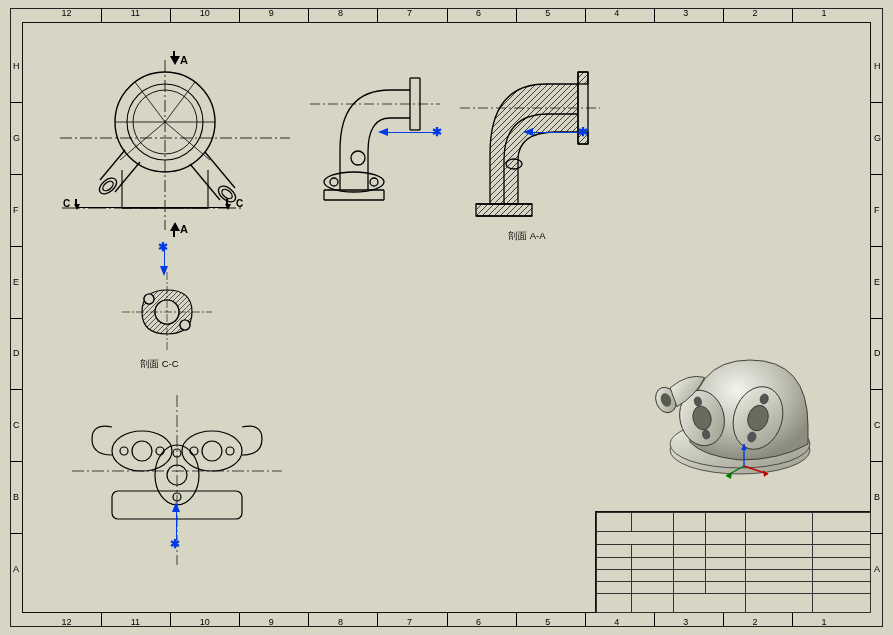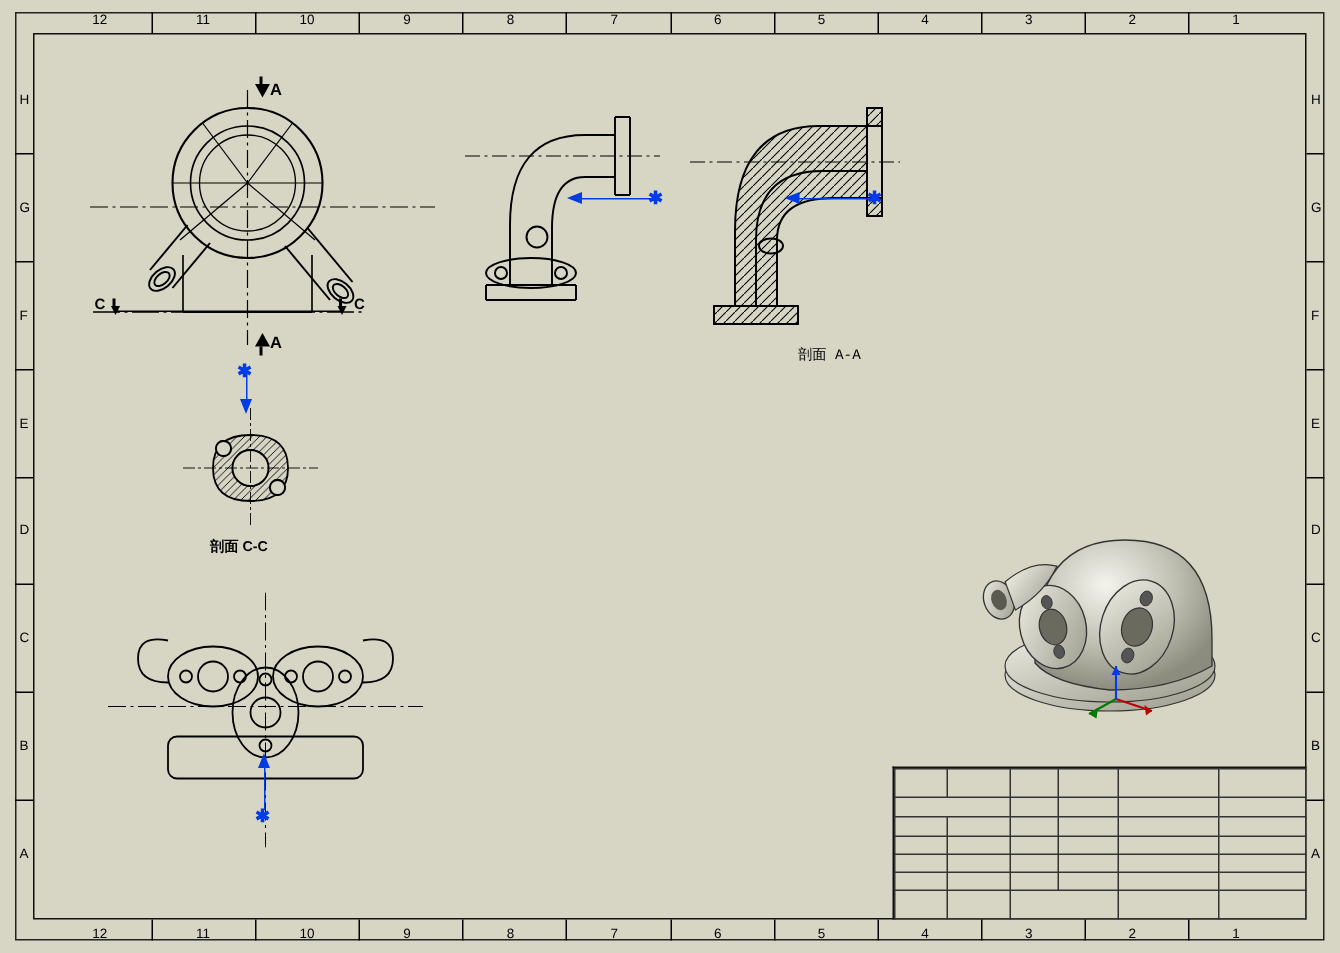--- a/index.html
+++ b/index.html
@@ -272,21 +272,21 @@
         <ellipse cx="54" cy="100" rx="8" ry="5"></ellipse>
       </g>
       <line x1="0" y1="44" x2="140" y2="44" stroke="#000" stroke-width="0.7" stroke-dasharray="10 3 2 3"></line>
     </svg>
   </div>
 
   <div class="blue-line" style="left:530px; top:132px; width:50px; height:1.2px;"></div>
   <div class="arrowhead datum-arrow-left" style="left:523px; top:128px;"></div>
   <div class="starburst" style="left:578px; top:125px;">✱</div>
 
-  <div class="small-label" style="left:532px; top:230px;font-family:Liberation Mono, monospace;">剖面 A-A</div>
+  <div class="small-label" style="left:508px; top:230px;">剖面 A-A</div>
 
   <div class="blue-line" style="left:164px; top:245px; width:1.2px; height:22px;"></div>
   <div class="arrowhead datum-arrow-down" style="left:160px; top:266px;"></div>
   <div class="starburst" style="left:158px; top:240px;">✱</div>
 
   <div class="view" style="left:122px; top:272px; width:90px; height:80px;">
     <svg viewBox="0 0 90 80" width="90" height="80">
       <defs>
         <pattern id="h2" patternUnits="userSpaceOnUse" width="5" height="5">
           <line x1="0" y1="5" x2="5" y2="0" stroke="#000" stroke-width="0.6"></line>
@@ -298,21 +298,21 @@
                  M 27 22 A 5 5 0 1 0 27 32 A 5 5 0 1 0 27 22 Z
                  M 63 48 A 5 5 0 1 0 63 58 A 5 5 0 1 0 63 48 Z" fill="url(#h2)" fill-rule="evenodd"></path>
         <circle cx="45" cy="40" r="12" fill="#d7d6c5"></circle>
         <circle cx="27" cy="27" r="5" fill="#d7d6c5"></circle>
         <circle cx="63" cy="53" r="5" fill="#d7d6c5"></circle>
       </g>
       <line x1="0" y1="40" x2="90" y2="40" stroke="#000" stroke-width="0.6" stroke-dasharray="8 2 2 2"></line>
       <line x1="45" y1="0" x2="45" y2="80" stroke="#000" stroke-width="0.6" stroke-dasharray="8 2 2 2"></line>
     </svg>
   </div>
-  <div class="small-label" style="left:140px; top:358px;font-weight:bold;">剖面 C-C</div>
+  <div class="small-label" style="left:140px; top:358px;">剖面 C-C</div>
 
   <div class="view" style="left:72px; top:395px; width:210px; height:170px;">
     <svg viewBox="0 0 210 170" width="210" height="170">
       <line x1="0" y1="76" x2="210" y2="76" stroke="#000" stroke-width="0.7" stroke-dasharray="12 3 2 3"></line>
       <line x1="105" y1="0" x2="105" y2="170" stroke="#000" stroke-width="0.7" stroke-dasharray="12 3 2 3"></line>
       <g stroke="#000" stroke-width="1.2" fill="none">
 
         <rect x="40" y="96" width="130" height="28" rx="6"></rect>
 
         <ellipse cx="70" cy="56" rx="30" ry="20"></ellipse>

